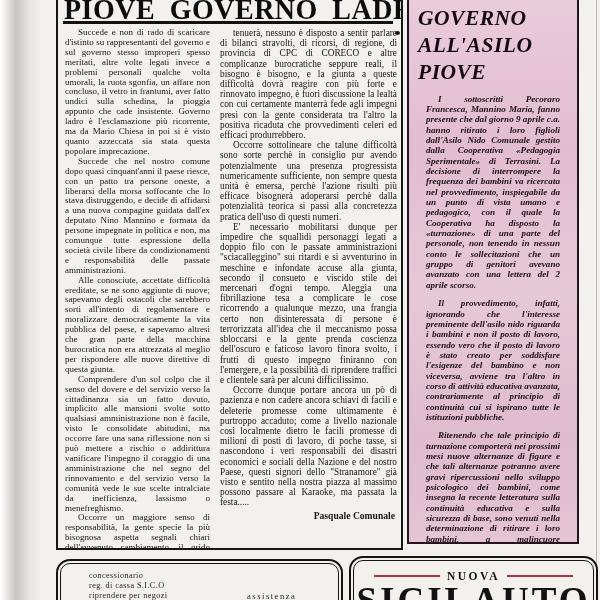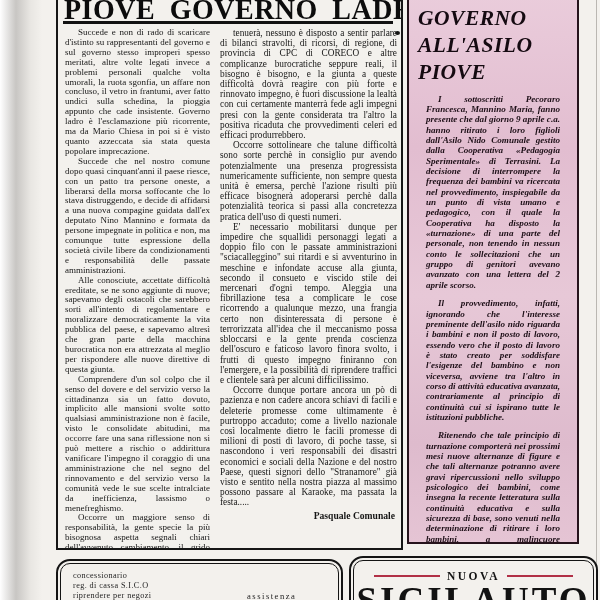--- a/index.html
+++ b/index.html
@@ -51,21 +51,21 @@
     margin:8px; font-weight:700; font-style:italic;
     font-size:9.1px; line-height:10.35px; text-align:justify; text-indent:12px; color:#1d0f17;
   }
   .letter-signature { text-align:left; text-indent:0 !important; margin-top:2px !important; }
 
   
   .ad-box { position:absolute; border:2.5px solid #141414; border-radius:14px; }
   .ad-inner { position:absolute; inset:2px; border:1px solid #141414; border-radius:10px; }
   .ad-left  { left:56px;  top:559px; width:283px; height:70px; }
   .ad-right { left:349px; top:556px; width:245px; height:70px; }
-  .ad-lines { position:absolute; left:12px; top:7px; font-size:8.2px; line-height:9.8px; color:#242424; letter-spacing:0.4px; }
+  .ad-lines { position:absolute; left:28px; top:7px; font-size:8.2px; line-height:9.8px; color:#242424; letter-spacing:0.4px; }
   .ad-side-note { position:absolute; left:165px; top:27px; font-size:8.6px; color:#242424; letter-spacing:1.5px; word-spacing:4px;margin-left:21px; }
   .nuova-row { position:absolute; top:9px; left:0; right:0; display:flex; align-items:center; justify-content:center; gap:7px; }
   .red-line { width:66px; height:2.5px; }
   .nuova { font-size:11.5px; font-weight:700; letter-spacing:2.5px; color:#141414; }
   .sicilauto {
     position:absolute; top:21px; left:0; right:0; text-align:center;
     font-size:37px; font-weight:700; letter-spacing:3px; color:#121212; line-height:1;
   }
 </style>
 </head>

